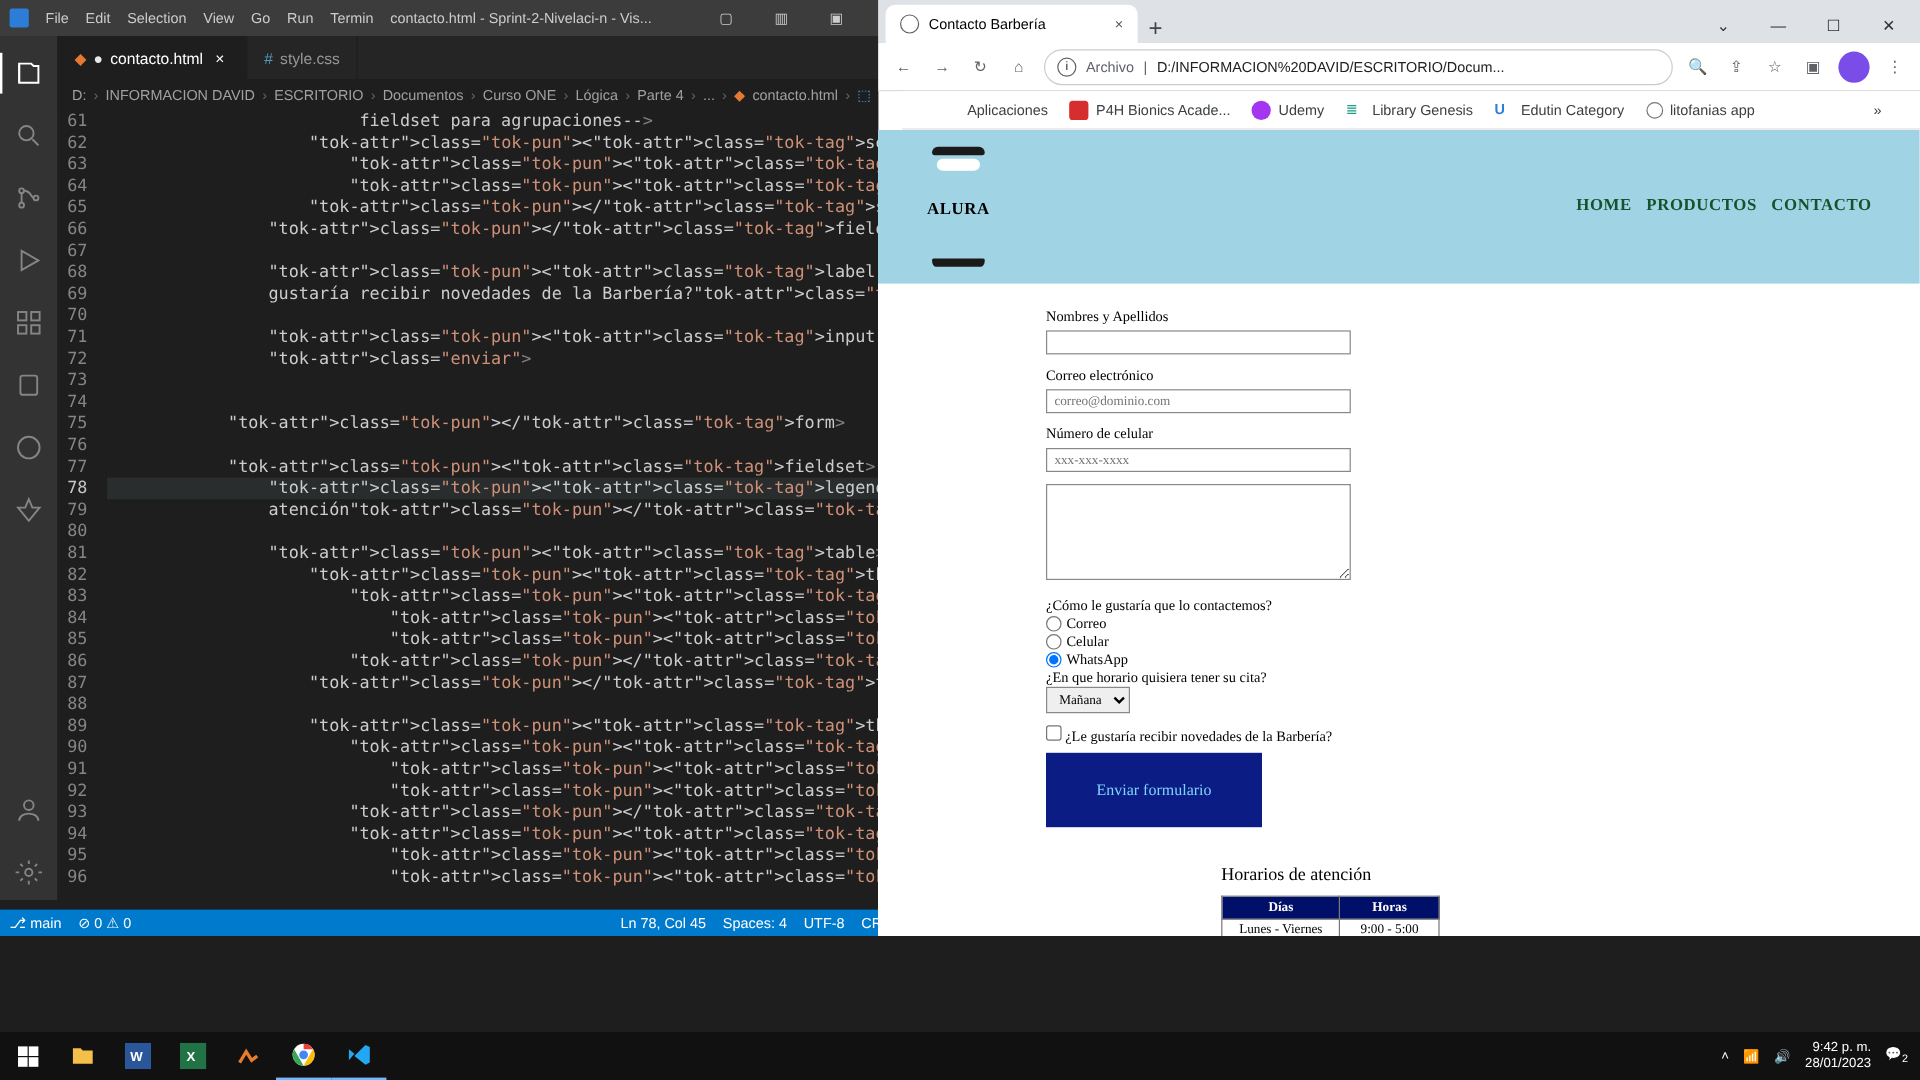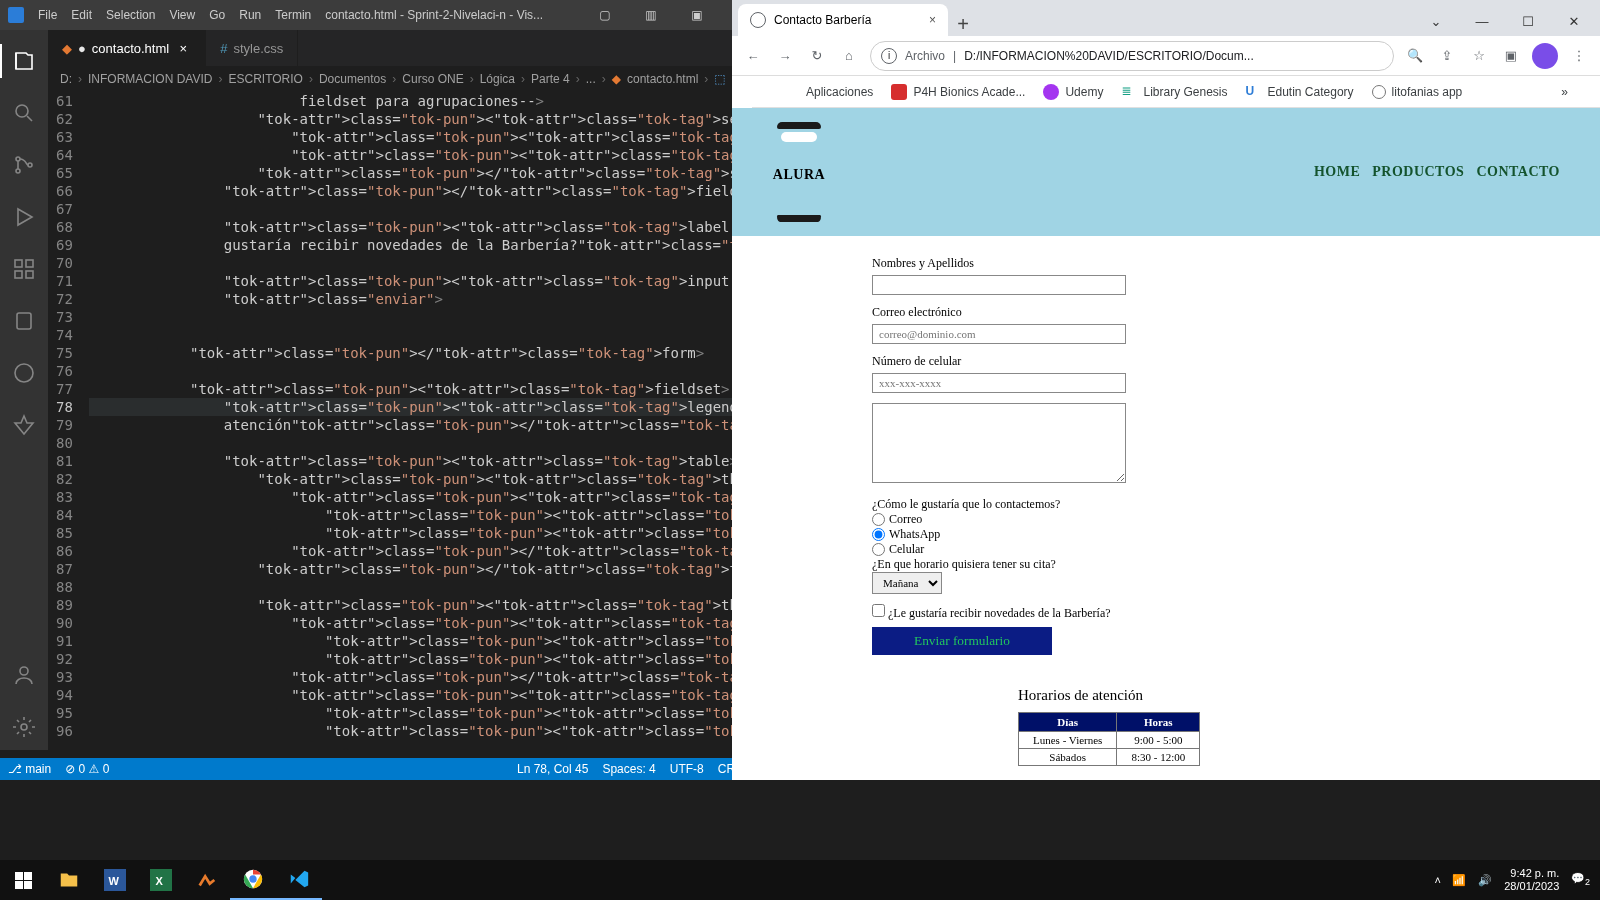--- a/index.html
+++ b/index.html
@@ -84,21 +84,21 @@
 .nav2{display:flex;gap:12px;font-family:serif;font-size:14px;font-weight:bold;letter-spacing:0.5px;}
 .nav2 a{color:#14532d;cursor:pointer;}
 
 .form-area{padding:20px 0 20px 140px;font-size:12px;font-family:"Times New Roman",serif;}
 .form-area .fld{margin-bottom:10px;display:block;}
 .form-area .lbl{display:block;margin-bottom:4px;}
 .form-area input[type=text],.form-area input[type=email],.form-area textarea,.form-area select{border:1px solid #888;padding:3px 6px;font-size:11px;font-family:inherit;width:254px;}
 .form-area textarea{height:80px;resize:both;}
 .form-area .contact-q{margin-top:4px;}
 .radiorow{display:flex;align-items:center;gap:4px;}
-.enviar{background:#0b1c84;color:#22c55e;border:0;padding:6px 0;width:180px;cursor:pointer;margin-top:6px;font-family:inherit;}
+.enviar{background:#0b1c84;color:#7dd3fc;border:0;padding:23px 0;width:180px;cursor:pointer;margin-top:6px;font-family:inherit;}
 
 .horarios{margin:32px 0 0 146px;font-family:"Times New Roman",serif;}
 .horarios .hleg{font-size:15px;margin-bottom:8px;}
 .htable{border-collapse:collapse;font-size:11px;}
 .htable th{background:#001068;color:#fff;padding:3px 20px;border:1px solid #777;}
 .htable td{border:1px solid #777;padding:2px 14px;text-align:center;background:#fff;}
 
 
 .taskbar{position:absolute;left:0;right:0;bottom:0;height:40px;background:#111;display:flex;align-items:center;color:#fff;font-size:11px;}
 .taskbar .titem{width:46px;height:40px;display:flex;align-items:center;justify-content:center;cursor:pointer;}
@@ -398,26 +398,26 @@
       <div class="fld">
         <textarea style=""></textarea>
       </div>
 
       <div class="contact-q">¿Cómo le gustaría que lo contactemos?</div>
       <div class="radiorow">
           <input type="radio" style="">
           <span>Correo</span>
         </div>
       <div class="radiorow">
+          <input type="radio" style="">
+          <span>Celular</span>
+        </div>
+      <div class="radiorow">
           <input type="radio" checked="" style="">
           <span>WhatsApp</span>
-        </div>
-      <div class="radiorow">
-          <input type="radio" style="">
-          <span>Celular</span>
         </div>
 
       <div>¿En que horario quisiera tener su cita?</div>
       <select style="width:auto;"><option>Mañana</option></select>
 
       <div style="margin-top:10px;">
         <input type="checkbox" style="">
         <span>¿Le gustaría recibir novedades de la Barbería?</span>
       </div>
       <button class="enviar">Enviar formulario</button>

